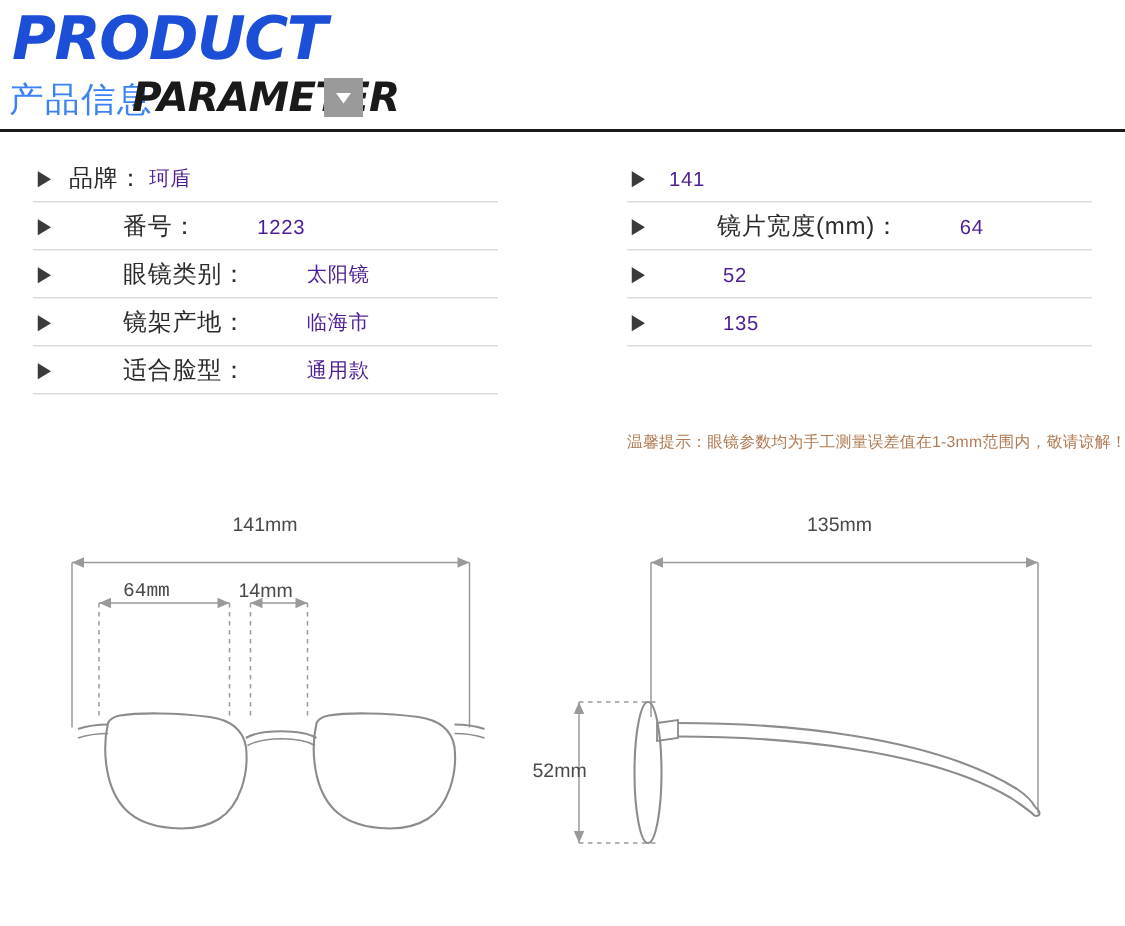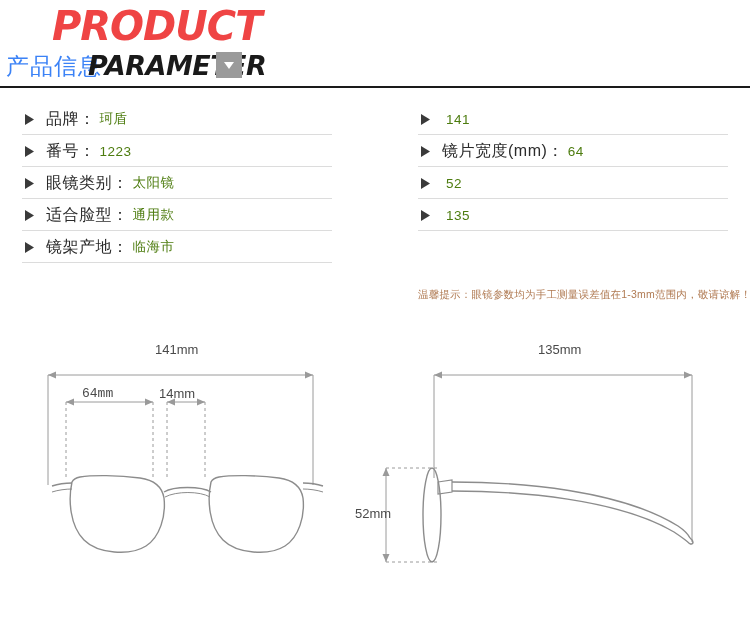--- a/index.html
+++ b/index.html
@@ -26,23 +26,22 @@
   }
   .header-title-en {
     position: absolute;
     left: 8px;
     top: 6px;
     font-family: "DejaVu Sans", sans-serif;
     font-weight: bold;
     font-style: italic;
     font-size: 40px;
     letter-spacing: -1px;
-    color: #ef4444;
+    color: #1d4ed8;
     line-height: 40px;
-    margin-left: 44px;
   }
   .header-title-en2 {
     position: absolute;
     left: 88px;
     top: 52px;
     font-family: "DejaVu Sans", sans-serif;
     font-weight: bold;
     font-style: italic;
     font-size: 27px;
     letter-spacing: -0.5px;
@@ -95,42 +94,42 @@
   .spec-col.right { left: 418px; }
 
   .spec-row {
     position: relative;
     height: 30px;
     display: flex;
     align-items: center;
     border-bottom: 1px solid #dcdcdc;
     margin-bottom: 0;
   }
-  .spec-row + .spec-row { margin-top: 1px; }
+  .spec-row + .spec-row { margin-top: 1px; gap: 36px; }
 
   .bullet {
     width: 14px;
     height: 14px;
     margin-right: 10px;
     flex: none;
     display: flex;
     align-items: center;
     justify-content: center;
   }
   .bullet svg { display: block; }
 
   .spec-label {
     font-size: 16px;
     color: #2b2b2b;
     letter-spacing: 0.5px;
     white-space: nowrap;
   }
   .spec-value {
     font-size: 13.5px;
-    color: #4d7c0f;
+    color: #4c1d95;
     letter-spacing: 0.5px;
     white-space: nowrap;
     margin-left: 4px;
   }
 
   .note {
     position: absolute;
     left: 418px;
     top: 184px;
     width: 330px;
@@ -202,31 +201,31 @@
       </span>
       <span class="spec-label">眼镜类别：</span>
       <span class="spec-value">太阳镜</span>
     </div>
     <div class="spec-row">
       <span class="bullet">
         <svg width="9" height="11" viewBox="0 0 9 11">
             <polygon points="0,0 9,5.5 0,11" fill="#3a3a3a"></polygon>
           </svg>
       </span>
+      <span class="spec-label">镜架产地：</span>
+      <span class="spec-value">临海市</span>
+    </div>
+    <div class="spec-row">
+      <span class="bullet">
+        <svg width="9" height="11" viewBox="0 0 9 11">
+            <polygon points="0,0 9,5.5 0,11" fill="#3a3a3a"></polygon>
+          </svg>
+      </span>
       <span class="spec-label">适合脸型：</span>
       <span class="spec-value">通用款</span>
-    </div>
-    <div class="spec-row">
-      <span class="bullet">
-        <svg width="9" height="11" viewBox="0 0 9 11">
-            <polygon points="0,0 9,5.5 0,11" fill="#3a3a3a"></polygon>
-          </svg>
-      </span>
-      <span class="spec-label">镜架产地：</span>
-      <span class="spec-value">临海市</span>
     </div>
   </div>
 
   <div class="spec-col right">
     <div class="spec-row">
       <span class="bullet">
         <svg width="9" height="11" viewBox="0 0 9 11">
             <polygon points="0,0 9,5.5 0,11" fill="#3a3a3a"></polygon>
           </svg>
       </span>

